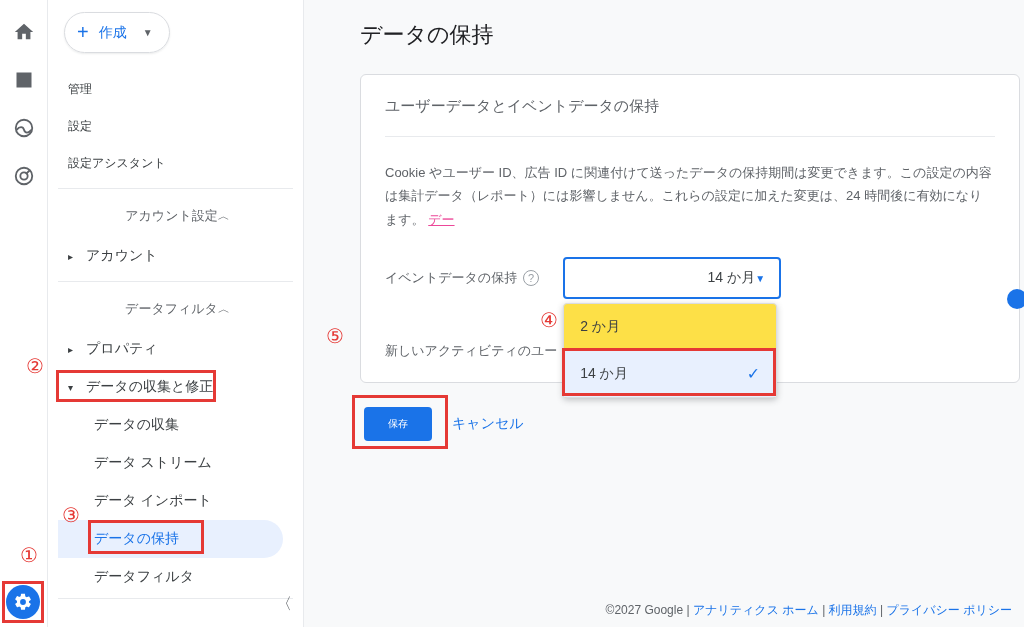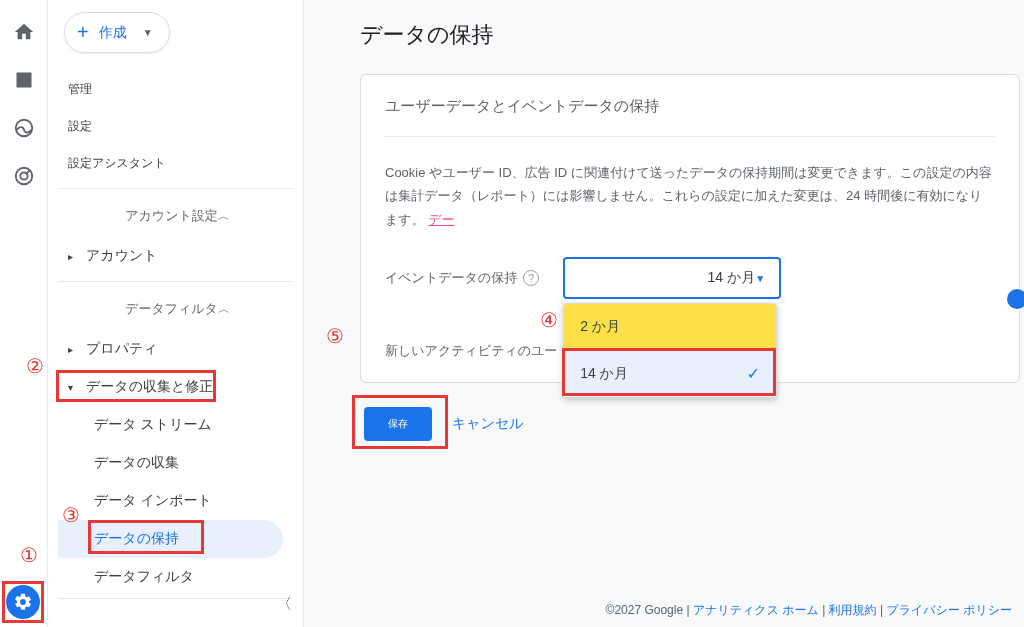--- a/index.html
+++ b/index.html
@@ -126,22 +126,22 @@
   </div>
 
   <div style="position:relative;">
     <div class="redbox" style="left:-2px; top:2px; width:160px; height:32px;"></div>
     <div class="tree-row">
       <span class="tri">▾</span>
       <span>データの収集と修正</span>
     </div>
   </div>
 
+  <div class="tree-row indent">データの収集</div>
   <div class="tree-row indent">データ ストリーム</div>
-  <div class="tree-row indent">データの収集</div>
   <div class="tree-row indent">データ インポート</div>
 
   <div style="position:relative;">
     <div class="redbox" style="left:30px; top:0px; width:116px; height:34px;"></div>
     <div class="tree-row indent active">データの保持</div>
   </div>
 
   <div class="tree-row indent">データフィルタ</div>
   <div class="side-divider" style="margin-top:2px;"></div>
 </div>

